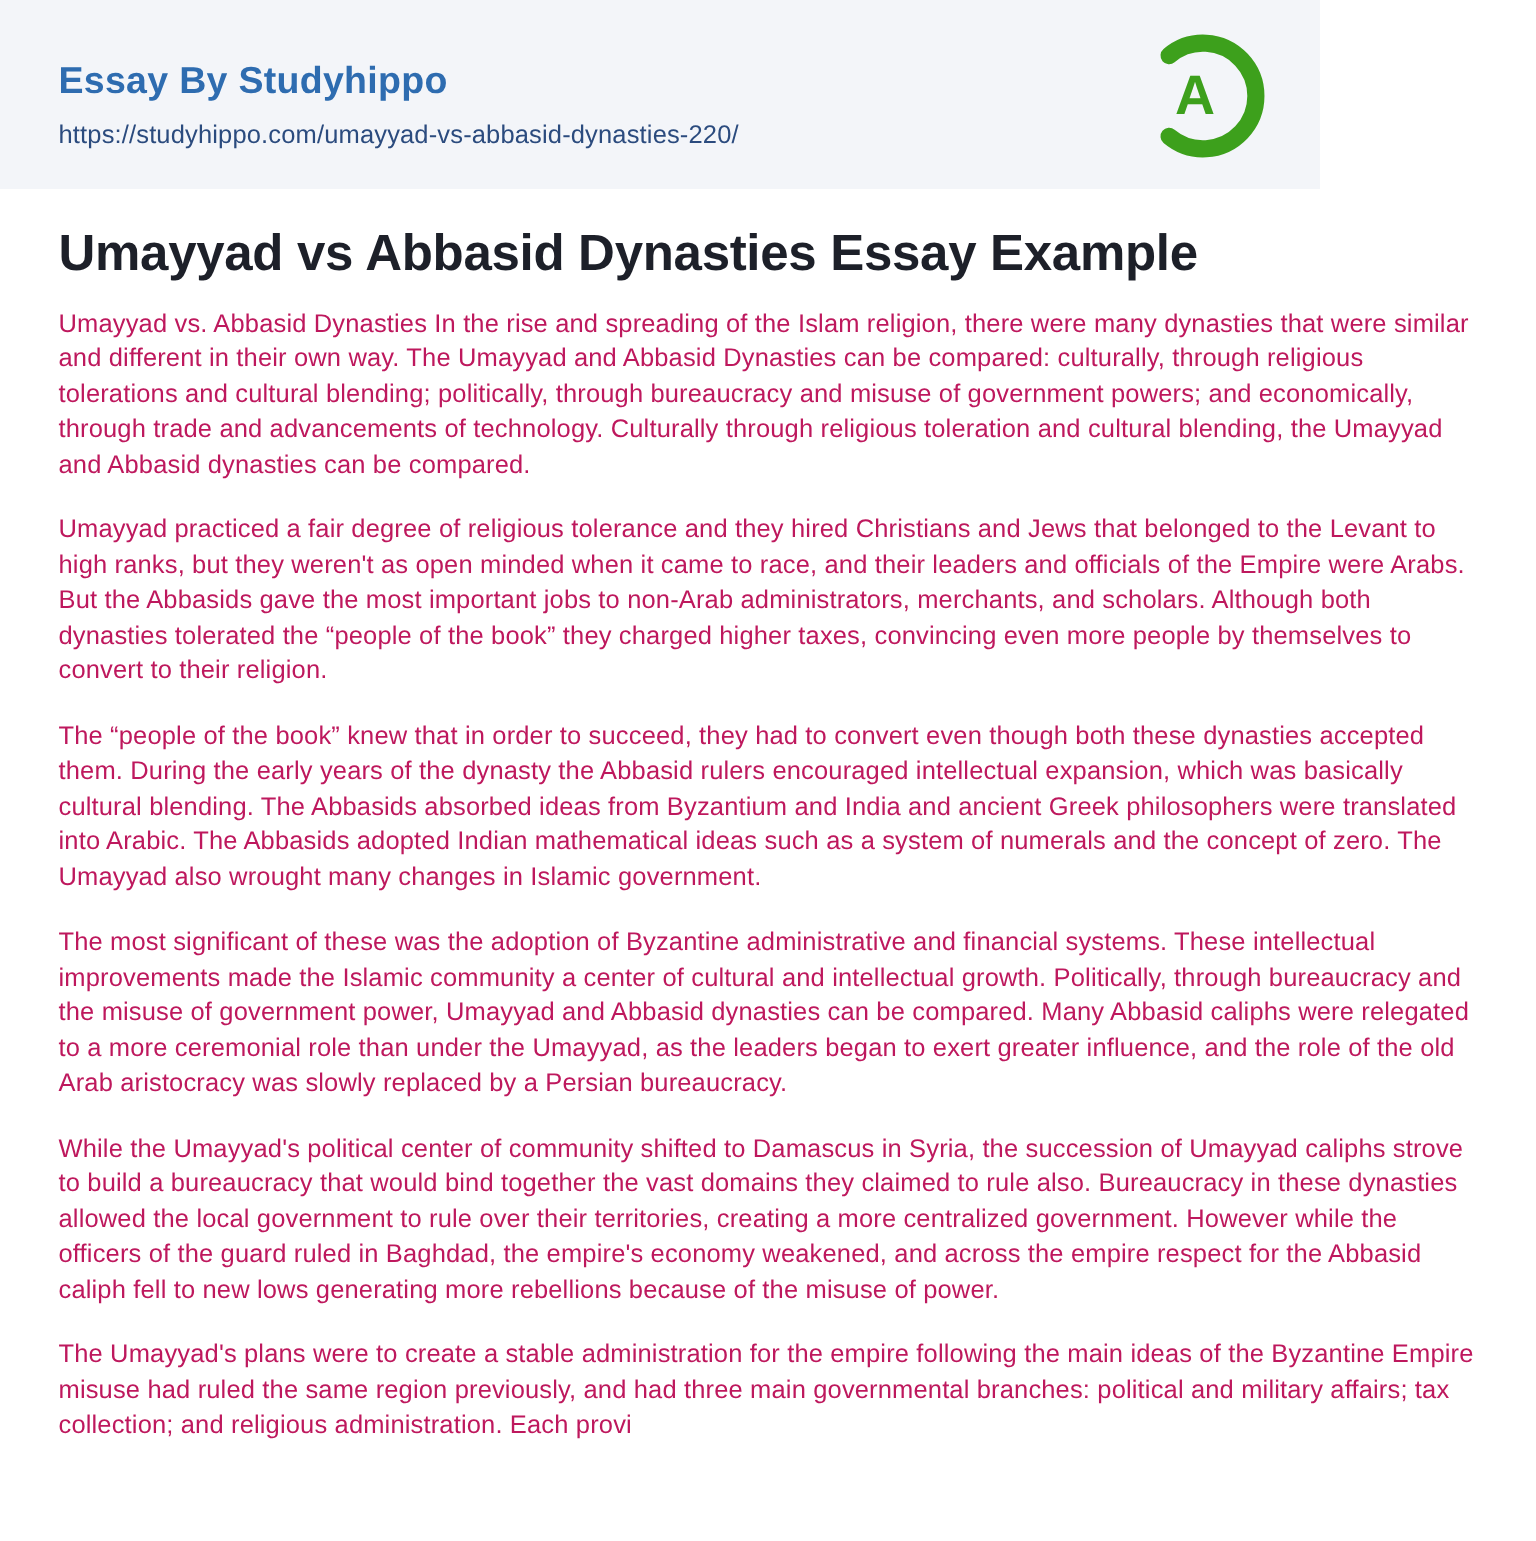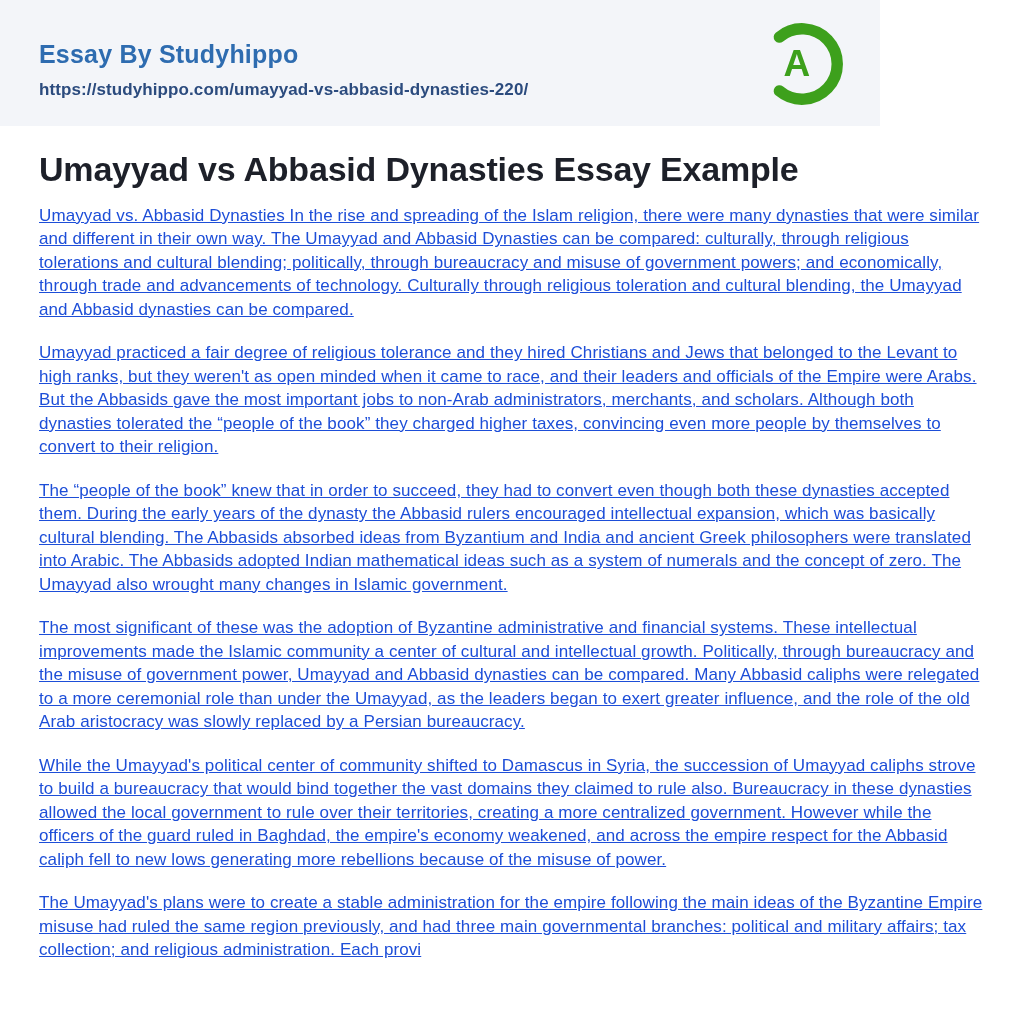--- a/index.html
+++ b/index.html
@@ -23,21 +23,21 @@
     margin: 0;
     font-size: 25px;
     font-weight: 700;
     color: #2e6cb0;
     letter-spacing: 0.2px;
   }
   .page-url {
     display: inline-block;
     margin-top: 11px;
     font-size: 17px;
-    font-weight: 700;
+    font-weight: 400;
     color: #2b4b7e;
     text-decoration: none;
     letter-spacing: 0.1px;
   }
   .logo {
     position: absolute;
     top: 20px;
     right: 34px;
     width: 88px;
     height: 88px;
@@ -50,23 +50,22 @@
     font-size: 34px;
     font-weight: 700;
     color: #1d2029;
     letter-spacing: -0.2px;
     line-height: 1.2;
   }
   .essay-body p {
     margin: 0 0 20px 0;
     font-size: 17px;
     line-height: 23.5px;
-    color: #1d4ed8;
+    color: #be185d;
     letter-spacing: 0.1px;
-    text-decoration: underline;
   }
 </style>
 </head>
 <body>
 
 <header class="page-header">
   <h2 class="site-title">Essay By Studyhippo</h2>
   <a class="page-url" href="#">https://studyhippo.com/umayyad-vs-abbasid-dynasties-220/</a>
   <span class="logo">
     <svg viewBox="0 0 100 100" width="88" height="88" aria-hidden="true">

